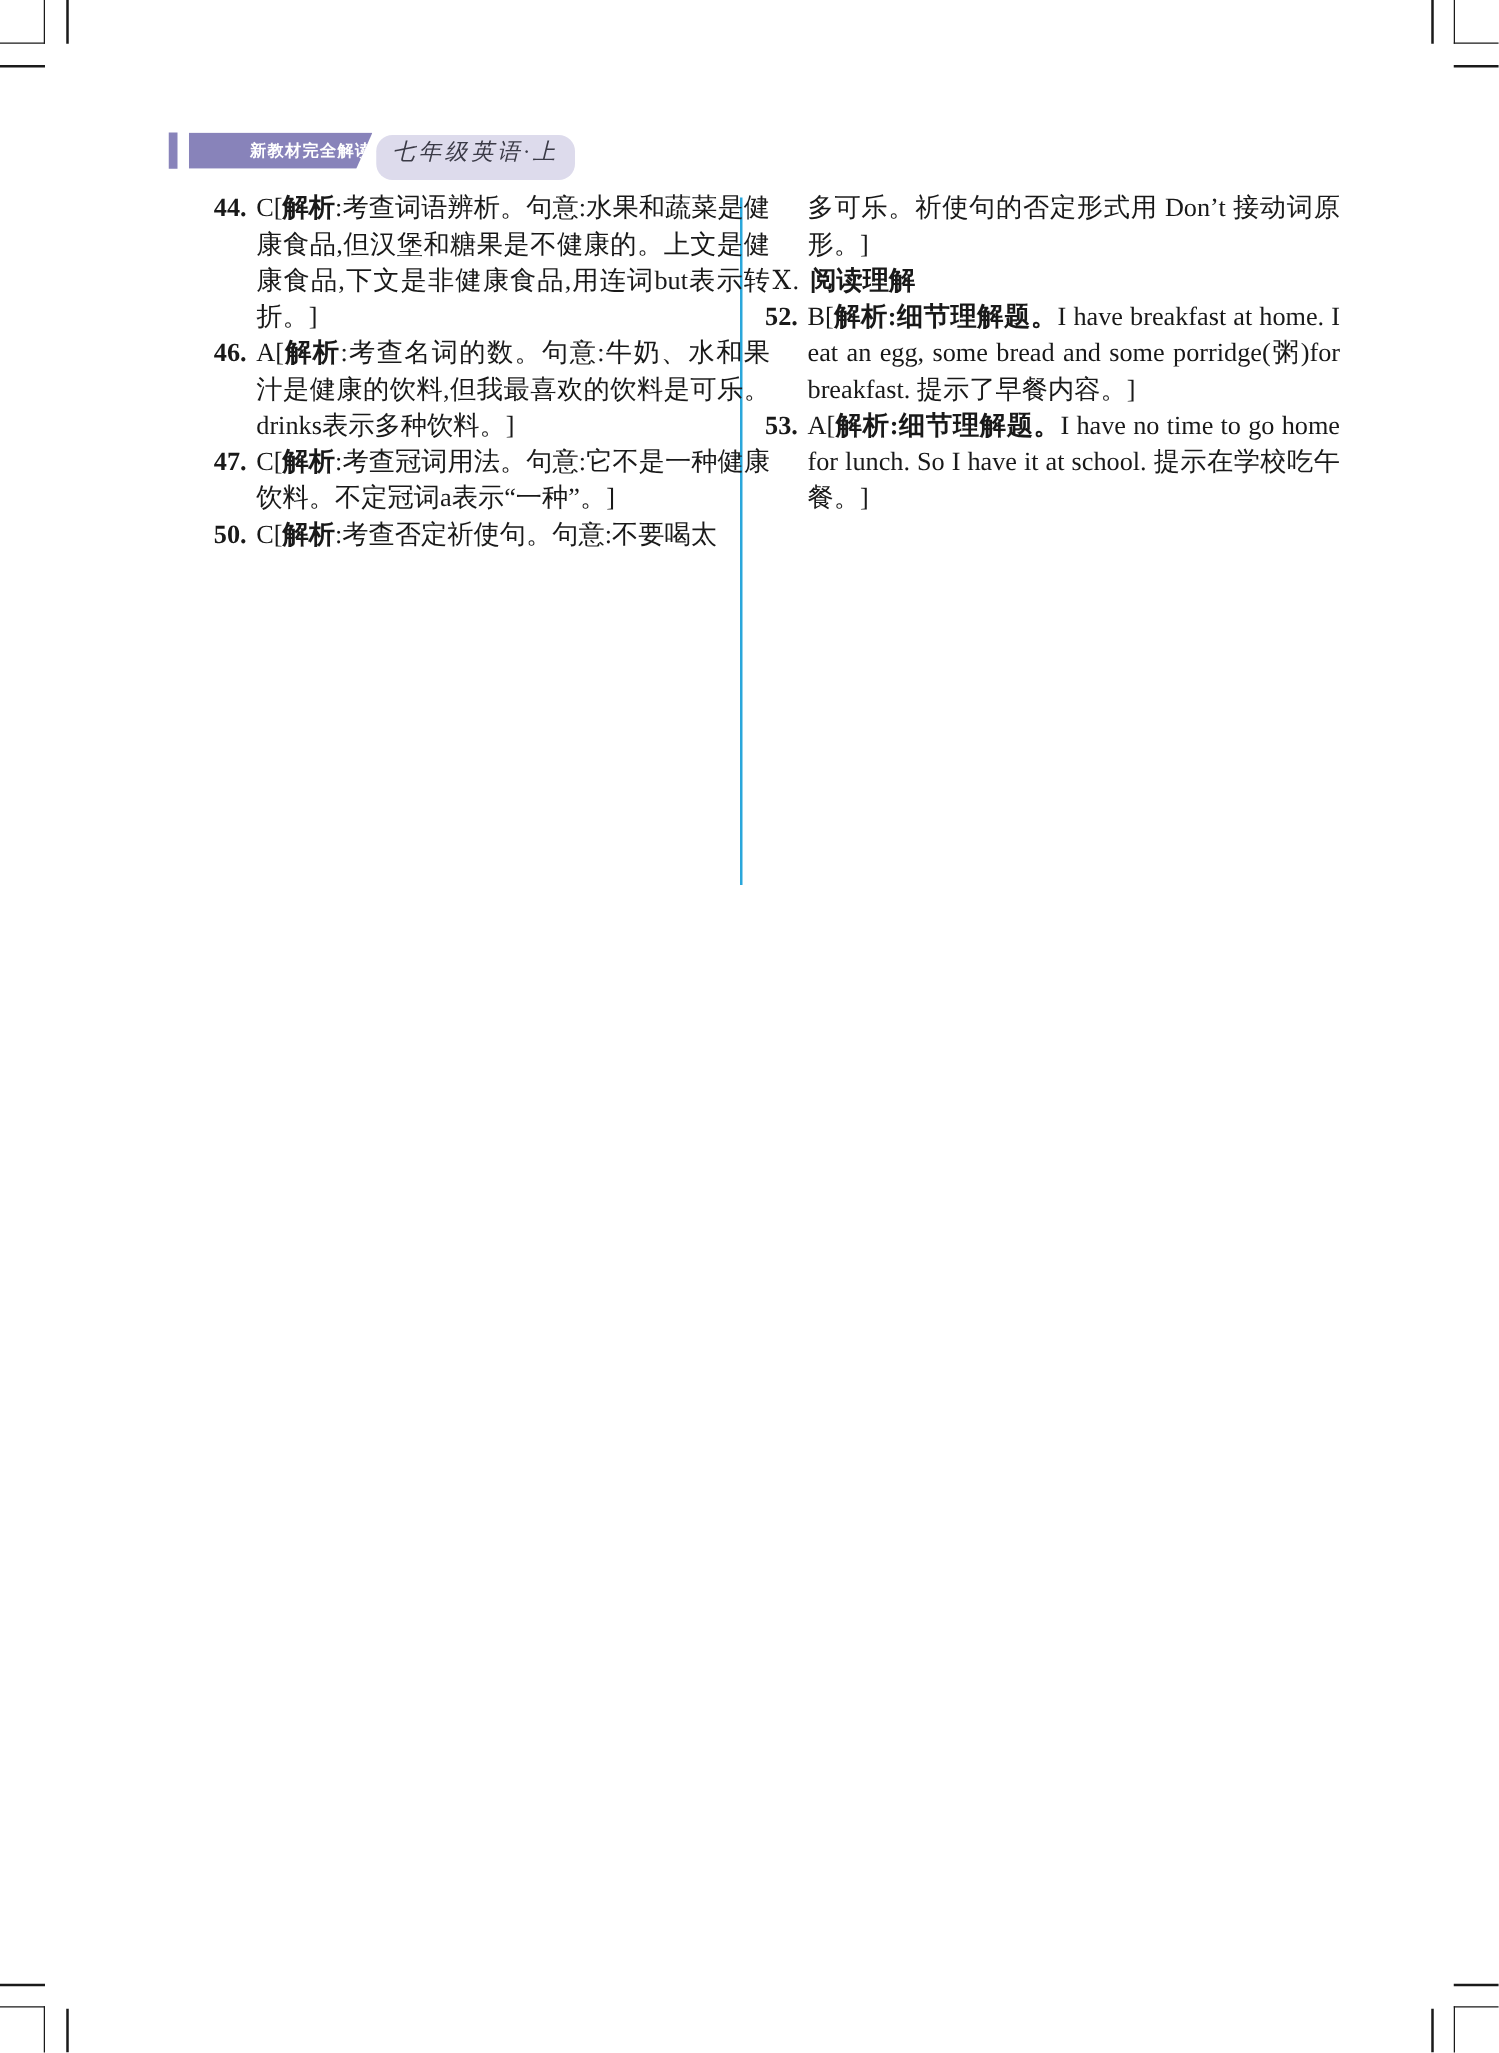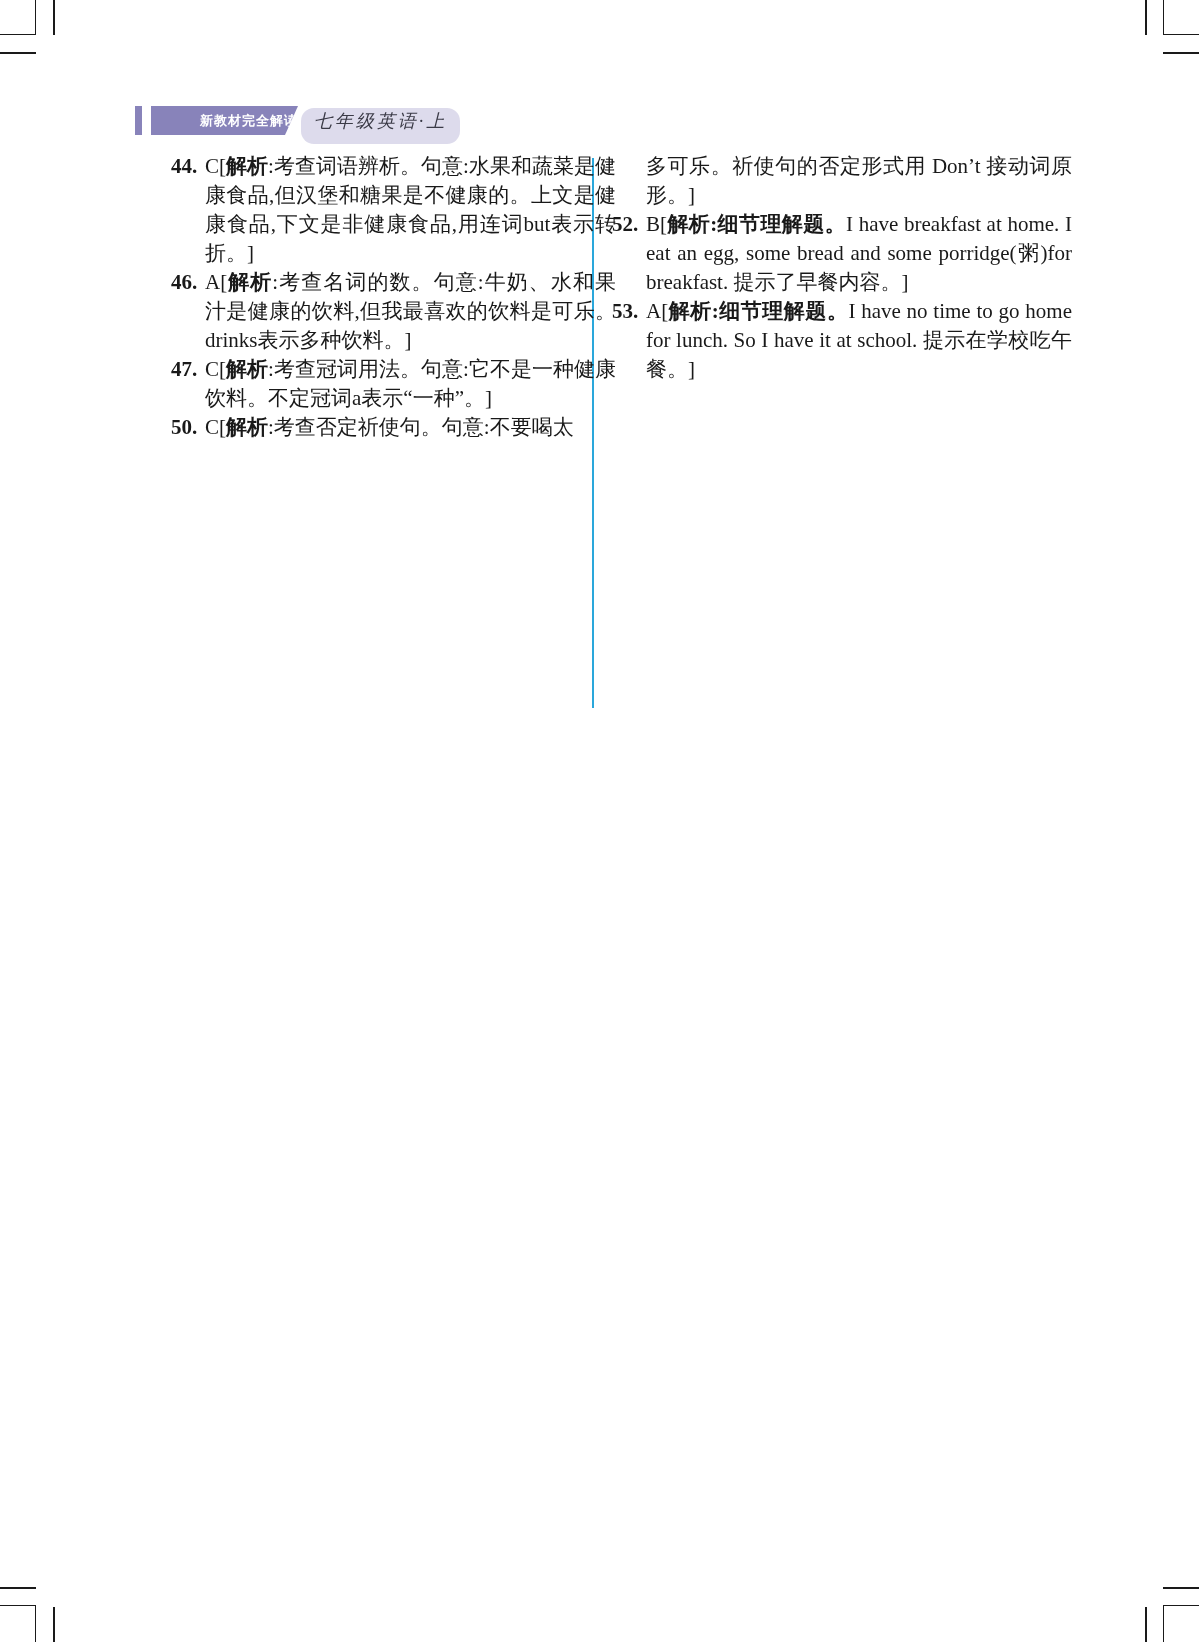--- a/index.html
+++ b/index.html
@@ -96,19 +96,22 @@
   <div class="item">
     <span class="num">47.</span><span>C[</span><span class="b">解析</span><span>:考查冠词用法。句意:它不是一种健康饮料。不定冠词a表示“一种”。]</span>
   </div>
   <div class="item">
     <span class="num">50.</span><span>C[</span><span class="b">解析</span><span>:考查否定祈使句。句意:不要喝太</span>
   </div>
 </div>
 
 <div class="col col-right">
   <div class="cont">多可乐。祈使句的否定形式用 Don’t 接动词原形。]</div>
+  <div class="section-head">
+    <span class="roman">Ⅹ.</span><span class="title">阅读理解</span>
+  </div>
   <div class="item">
     <span class="num">52.</span><span>B[</span><span class="b">解析:细节理解题。</span><span>I have breakfast at home. I eat an egg, some bread and some porridge(粥)for breakfast. 提示了早餐内容。]</span>
   </div>
   <div class="item">
     <span class="num">53.</span><span>A[</span><span class="b">解析:细节理解题。</span><span>I have no time to go home for lunch. So I have it at school. 提示在学校吃午餐。]</span>
   </div>
 </div>
 
 </body></html>

